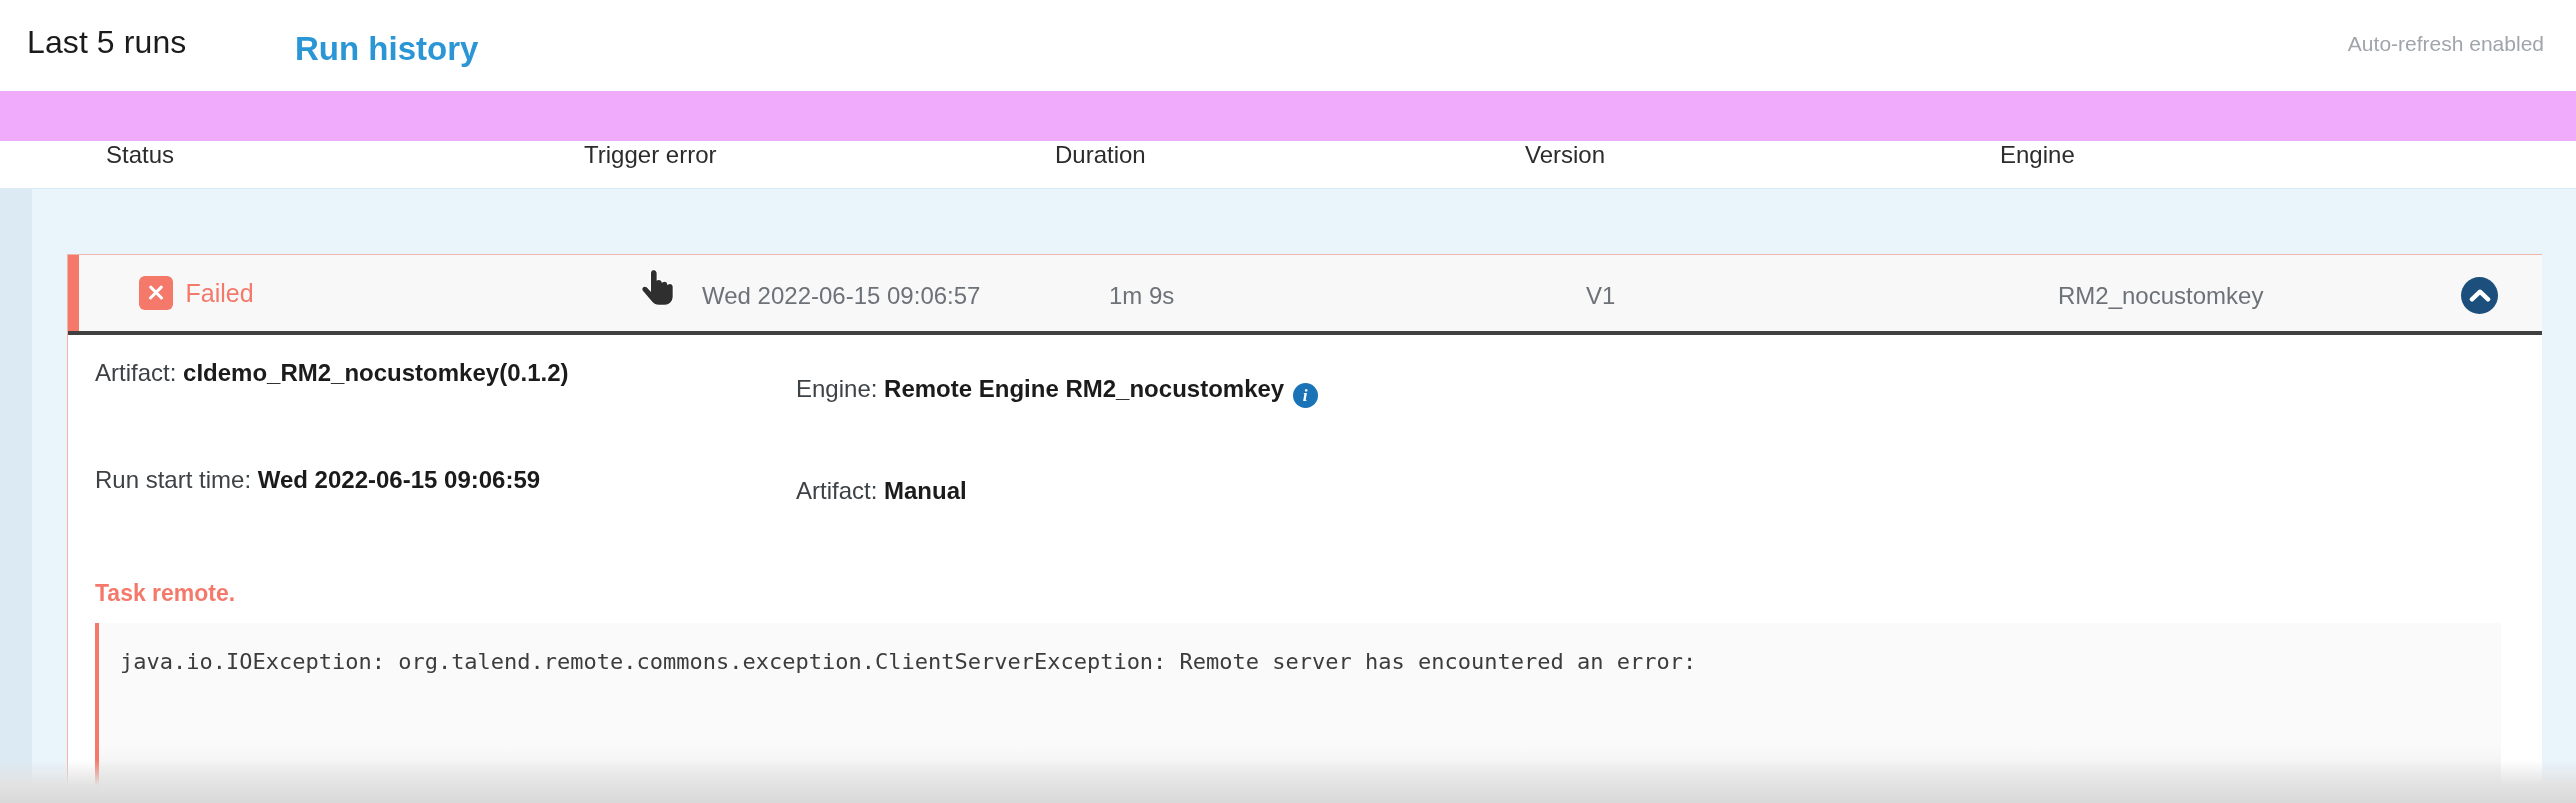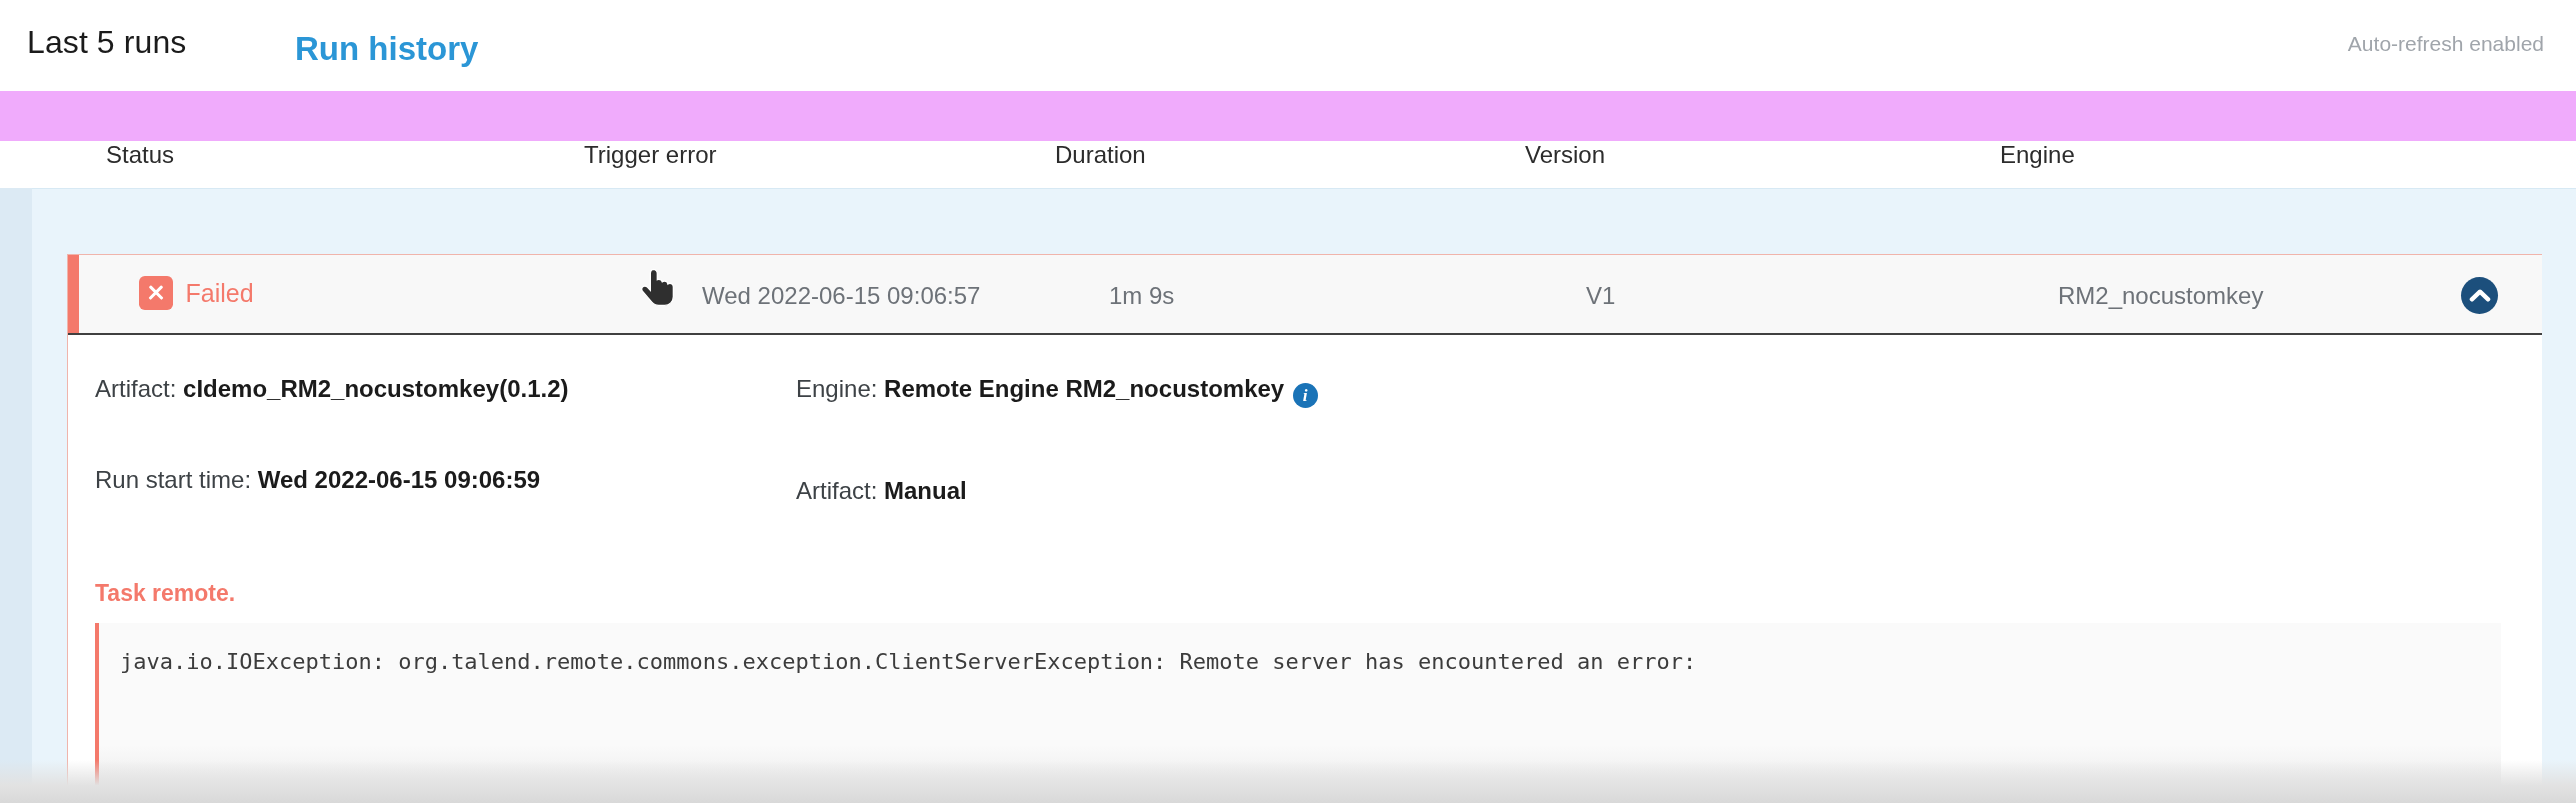--- a/index.html
+++ b/index.html
@@ -73,21 +73,21 @@
     width: 2475px; height: 550px;
     background: #ffffff;
     border: 1px solid #f0b4ab;
     border-right: none;
   }
 
   
   .run-row {
     position: relative; height: 80px; width: 100%;
     background: #f8f8f8;
-    border-bottom: 2px solid #404040;
+    border-bottom: 4px solid #404040;
   }
   .run-accent {
     position: absolute; left: 0; top: 0; width: 10.6px; height: 100%;
     background: #f4796b;
   }
   .status-cell {
     position: absolute; left: 71px; top: 21px;
     display: flex; align-items: center; gap: 12.5px;
   }
   .status-icon {
@@ -125,21 +125,21 @@
   
   .detail {
     position: relative; width: 100%; padding: 0;
     background: #fff;
   }
   .detail-line {
     position: absolute;
     font-size: 24px; color: #3d4246; white-space: nowrap;
   }
   .detail-line b { color: #1b1b1b; font-weight: bold; }
-  .d-artifact { left: 27px; top: 40px; }
+  .d-artifact { left: 27px; top: 24px; }
   .d-engine   { left: 728px; top: 40px; }
   .d-runstart { left: 27px; top: 131px; }
   .d-exec     { left: 728px; top: 142px; }
   .info-icon {
     display: inline-block; vertical-align: -3.8px; margin-left: 8.6px;
     width: 25px; height: 25px; border-radius: 50%; background: #1a73b7;
     color: #fff; font-size: 17.3px; font-weight: bold; font-style: italic;
     text-align: center; line-height: 25px;
     font-family: "Liberation Serif", serif;
   }

